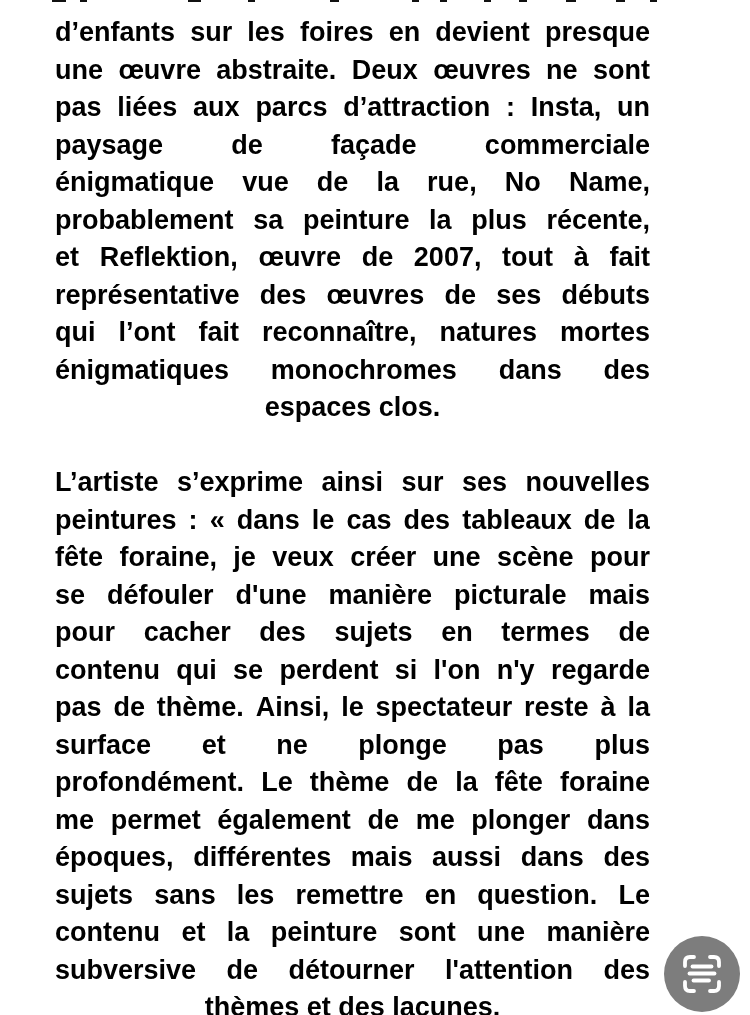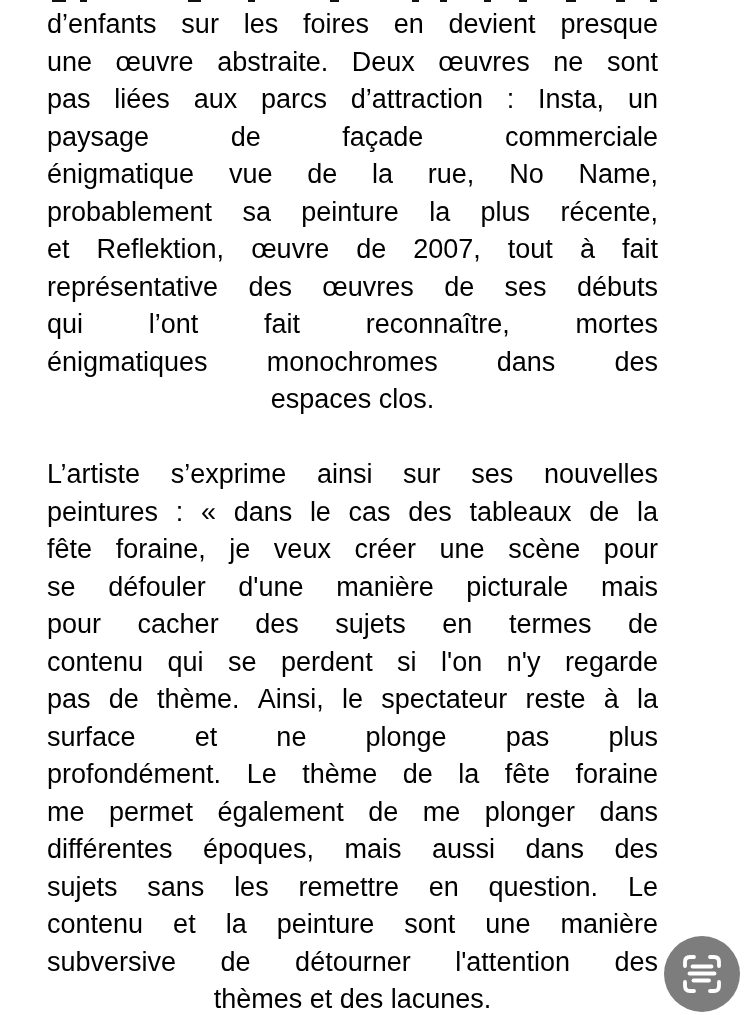--- a/index.html
+++ b/index.html
@@ -19,21 +19,21 @@
   .content {
     position: absolute;
     left: 43px;
     top: 2px;
     width: 619px;
     color: #000000;
     font-size: 27px;
     line-height: 37.5px;
     font-weight: 400;
   }
-  .paragraph { margin: 4px; }
+  .paragraph { margin: 12px; font-weight: bold; }
   .paragraph + .paragraph { margin-top: 37.5px; }
 
   .line { height: 37.5px; overflow: visible; }
   
   .line.just {
     display: flex;
     justify-content: space-between;
     align-items: baseline;
     white-space: nowrap;
   }
@@ -155,20 +155,21 @@
         <span>œuvres</span>
         <span>de</span>
         <span>ses</span>
         <span>débuts</span>
       </div>
     <div class="line just">
         <span>qui</span>
         <span>l’ont</span>
         <span>fait</span>
         <span>reconnaître,</span>
+        <span>natures</span>
         <span>mortes</span>
       </div>
     <div class="line just">
         <span>énigmatiques</span>
         <span>monochromes</span>
         <span>dans</span>
         <span>des</span>
       </div>
     <div class="line last">espaces clos.</div>
   </div>
@@ -262,22 +263,22 @@
     <div class="line just">
         <span>me</span>
         <span>permet</span>
         <span>également</span>
         <span>de</span>
         <span>me</span>
         <span>plonger</span>
         <span>dans</span>
       </div>
     <div class="line just">
+        <span>époques,</span>
         <span>différentes</span>
-        <span>époques,</span>
         <span>mais</span>
         <span>aussi</span>
         <span>dans</span>
         <span>des</span>
       </div>
     <div class="line just">
         <span>sujets</span>
         <span>sans</span>
         <span>les</span>
         <span>remettre</span>

